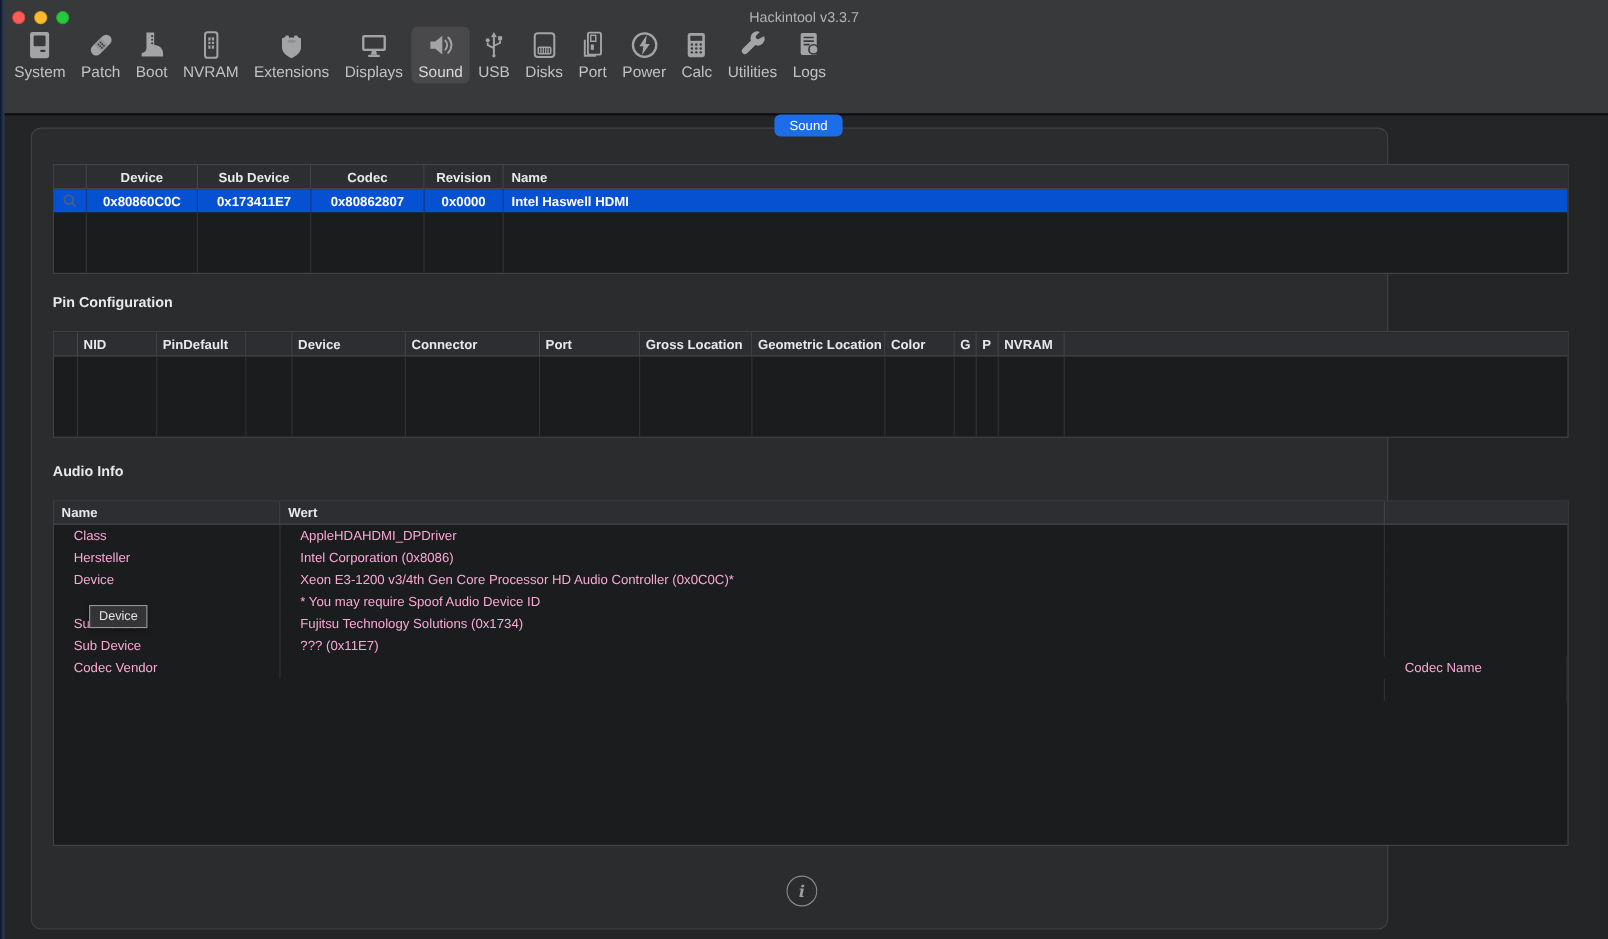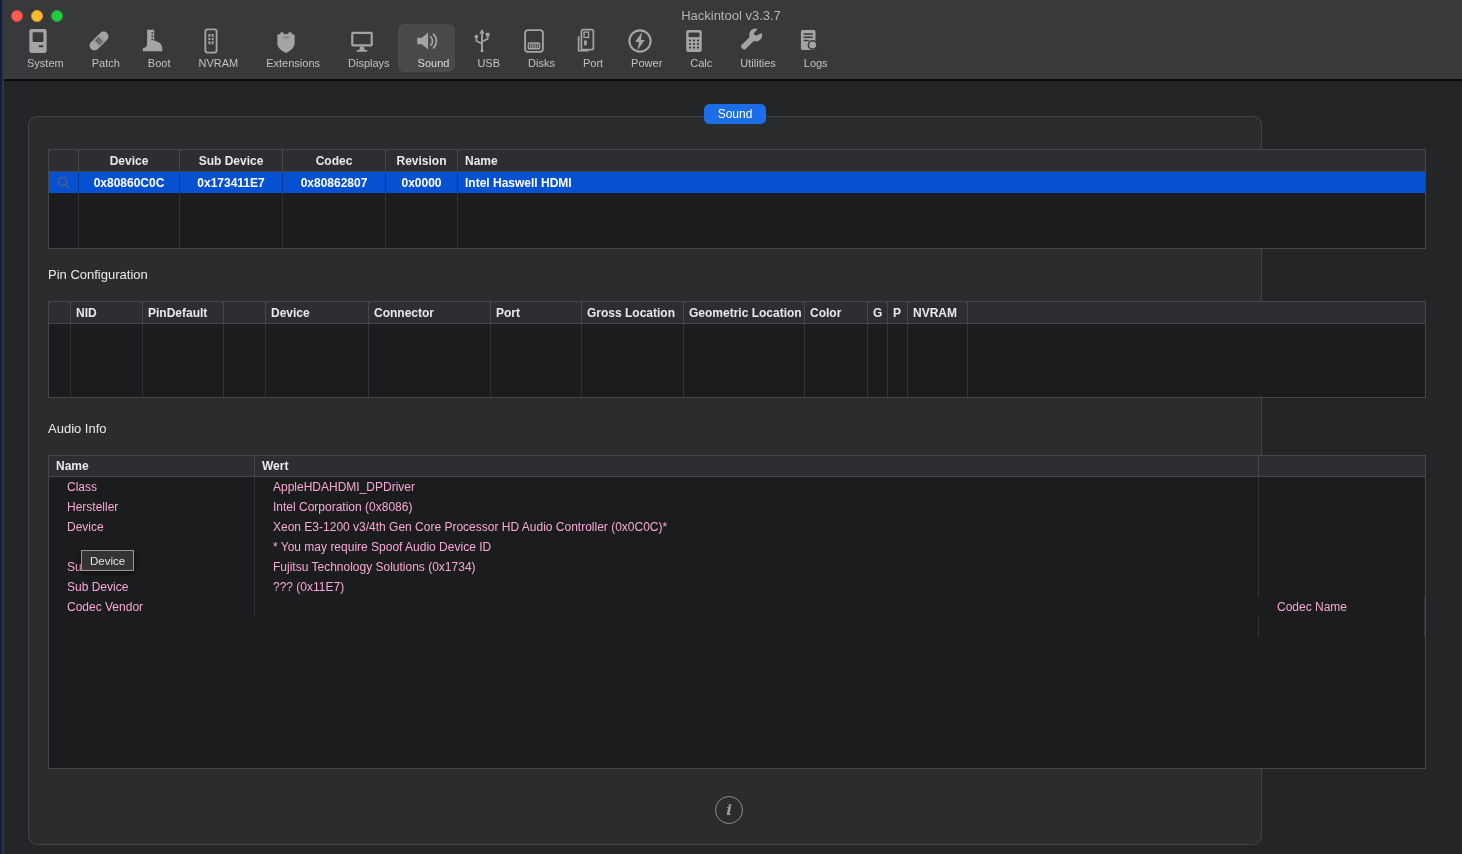--- a/index.html
+++ b/index.html
@@ -24,44 +24,44 @@
   *{margin:0;padding:0;box-sizing:border-box;}
   html,body{width:1462px;height:854px;}
   body{
     position:relative;overflow:hidden;background:var(--page-bg);
     font-family:"Liberation Sans","DejaVu Sans",sans-serif;color:var(--text-white);
   }
   
   .edge-strip{position:absolute;left:0;top:0;width:4px;height:100%;
     background:linear-gradient(90deg,#0c1624,#2a4263);z-index:5;}
   
-  .headerbar{position:absolute;left:0;top:0;width:100%;height:81px;
+  .headerbar{position:absolute;left:0;top:0;width:100%;height:105px;
     background:var(--toolbar-bg);border-bottom:2px solid #0b0b0c;}
   .traffic{position:absolute;top:10px;display:flex;gap:8px;left:11px;}
   .tl{width:12px;height:12px;border-radius:50%;}
   .tl.red{background:#ff5d56;border:.5px solid #e0443e;}
   .tl.yellow{background:#fdbc2e;border:.5px solid #dfa023;}
   .tl.green{background:#28c83f;border:.5px solid #1faa35;}
   .win-title{position:absolute;top:8px;left:0;width:100%;text-align:center;
     font-size:13px;color:var(--title-gray);}
   .toolbar{position:absolute;left:7px;top:24px;display:flex;gap:2px;align-items:flex-start;}
   .tb-item{display:flex;flex-direction:column;align-items:center;
     padding:4px 6px 3px 6px;border-radius:6px;cursor:default;}
   .tb-item.selected{background:var(--toolbar-sel);}
   .tb-item svg{width:26px;height:26px;display:block;}
-  .tb-label{margin-top:3px;font-size:11px;color:var(--label-gray);white-space:nowrap;margin-left:14px;}
+  .tb-label{margin-top:3px;font-size:14px;color:var(--label-gray);white-space:nowrap;}
   .tb-item.selected .tb-label{color:#d9dadc;}
   
   .tab-btn{position:absolute;left:704px;top:104px;height:20px;min-width:62px;
     background:var(--tab-blue);border-radius:5.5px;color:#fff;font-size:12px;
     display:flex;align-items:center;justify-content:center;padding:0 12px;z-index:4;}
   
   .tabview{position:absolute;left:28px;top:116px;width:1234px;height:729px;
     background:var(--box-bg);border:1px solid var(--box-border);border-radius:9px;z-index:1;}
-  .section-title{position:absolute;left:19px;font-size:13px;font-weight:normal;color:var(--text-white);}
+  .section-title{position:absolute;left:19px;font-size:13px;font-weight:bold;color:var(--text-white);}
   
   .tbl{position:absolute;display:grid;background:var(--tbl-body-bg);
     border:1px solid var(--tbl-border);font-size:12px;}
   .th{background:var(--tbl-head-bg);border-bottom:1px solid var(--head-sep);
     border-right:1px solid var(--head-sep);font-weight:bold;color:var(--text-white);
     display:flex;align-items:center;justify-content:center;white-space:nowrap;overflow:hidden;}
   .th.left{justify-content:flex-start;padding-left:7px;}
   .th.no-r{border-right:none;}
   .td{display:flex;align-items:center;justify-content:center;white-space:nowrap;overflow:hidden;}
   .td.left{justify-content:flex-start;padding-left:7px;}

